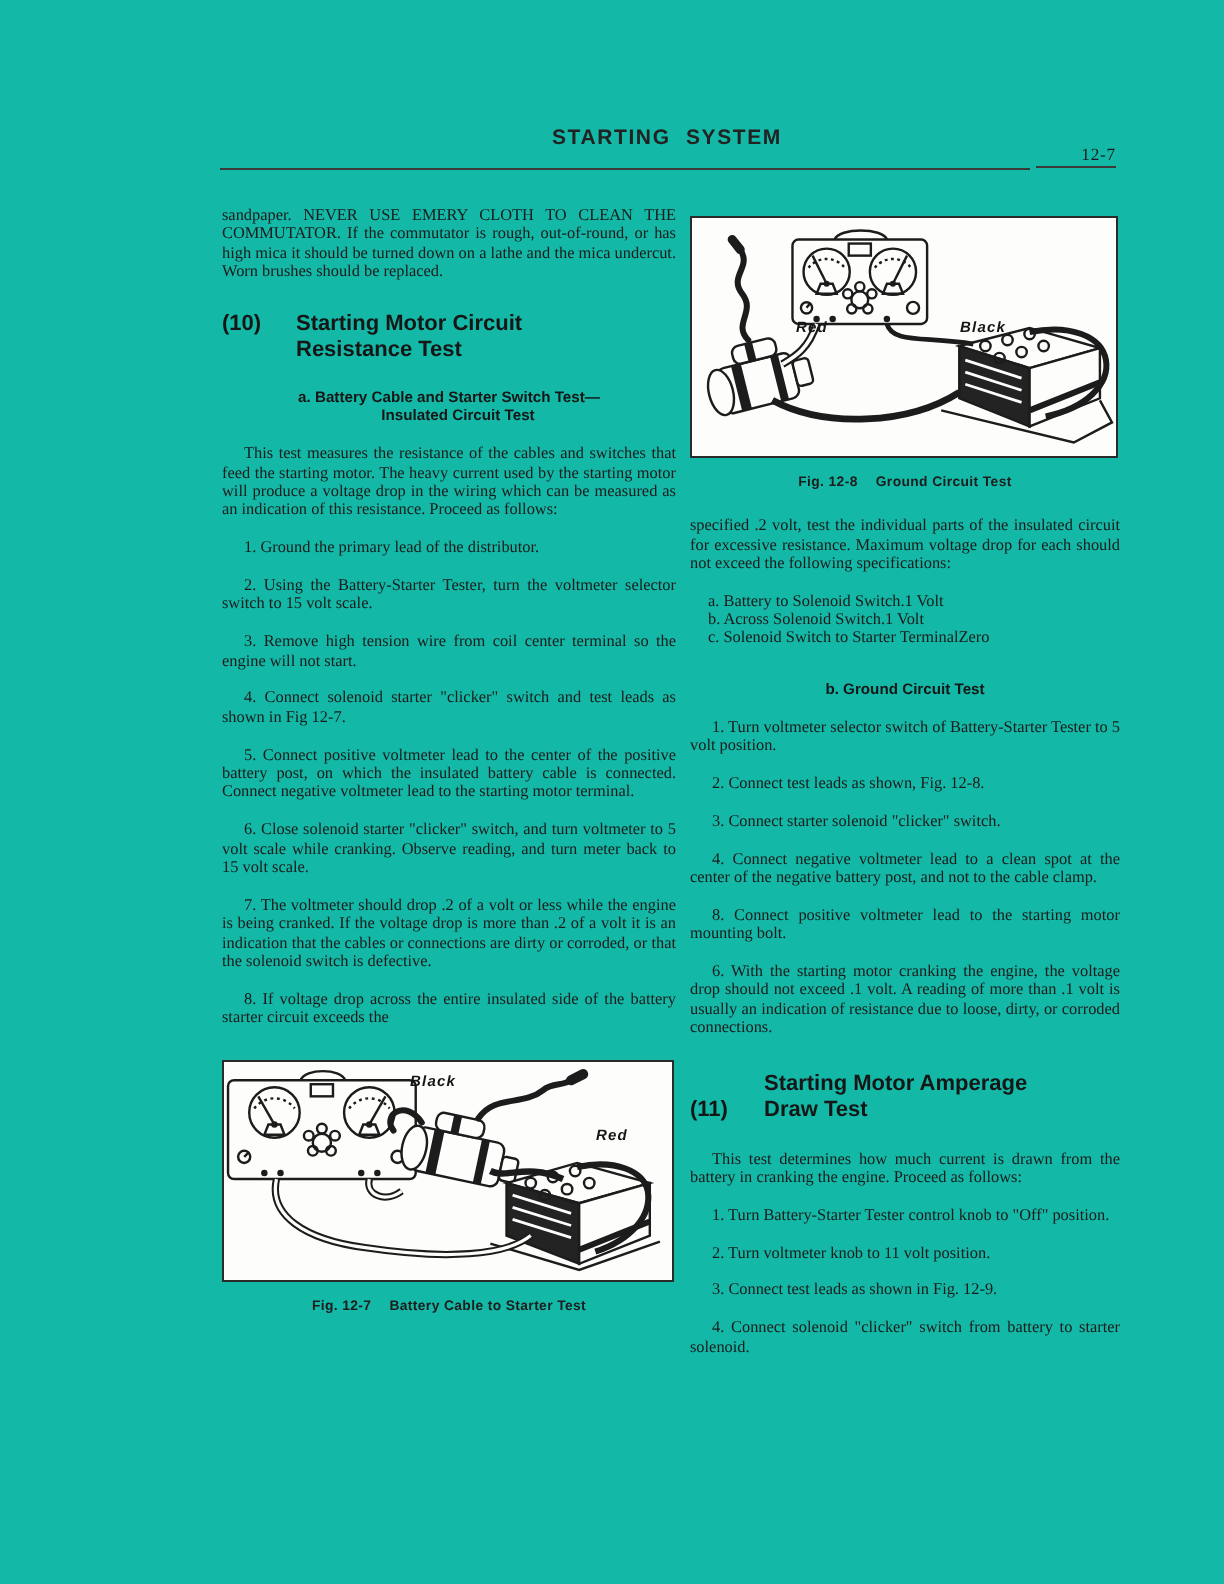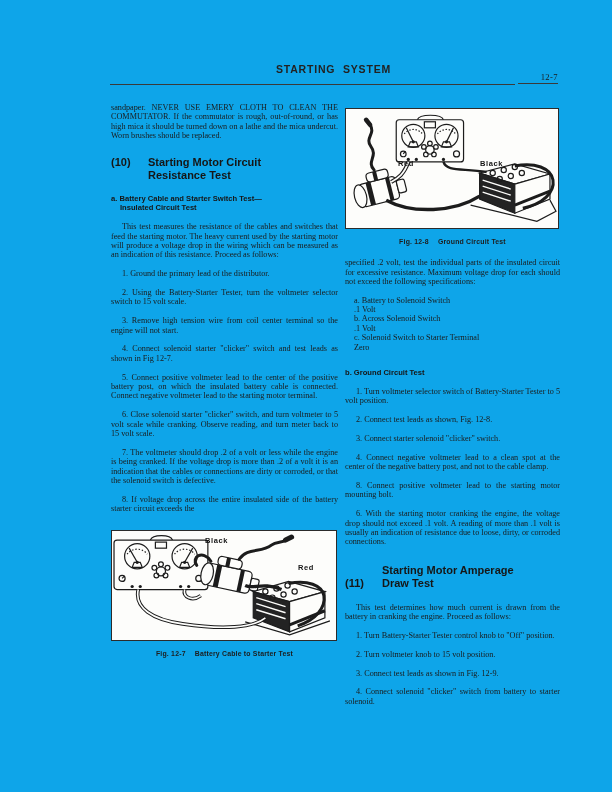--- a/index.html
+++ b/index.html
@@ -1,18 +1,18 @@
 <!DOCTYPE html>
 <html><head>
 <meta charset="utf-8">
 <style>
   html,body { margin:0; padding:0; background:#e8e8e6; }
   .page {
     position:relative; width:612px; height:792px; margin:0 auto;
-    background:#0ea5e9; color:#1b1b1b;
+    background:#14b8a6; color:#1b1b1b;
     font-family:"Liberation Serif", serif; overflow:hidden;
   }
   
   .hdr-title {
     position:absolute; top:63px; left:110px; width:447px; text-align:center;
     font-family:"Liberation Sans", sans-serif; font-weight:bold; font-size:10.5px;
     letter-spacing:0.8px; word-spacing:4px; color:#222;
   }
   .hdr-rule { position:absolute; top:84px; left:110px; width:405px; border-top:1.1px solid #3a3a3a; }
   .hdr-page {
@@ -30,36 +30,36 @@
   .sec-head {
     display:flex; gap:11px; text-align:left;
     font-family:"Liberation Sans", sans-serif; font-weight:bold;
     font-size:11px; line-height:13.5px; color:#161616;
   }
   .sec-head .num { flex:0 0 26px; }
   .m-sec10 { margin:15px 0 0 0; }
   .m-sec11 { margin:17px 0 0 0;align-items:flex-end; }
   .sub-head {
     font-family:"Liberation Sans", sans-serif; font-weight:bold;
-    font-size:7.6px; line-height:9.6px; text-align:left; color:#161616;
+    font-size:7.6px; line-height:9.6px; text-align:center; color:#161616;
   }
   .sub-head .hang { display:block; padding-left:9px; }
   .m-suba { margin-top:11px; }
   .m-subb { margin-top:16px; }
   
   .specs { margin-top:9px; padding-left:9px; }
-  .spec-row { display:flex; justify-content:flex-start; line-height:9.4px;flex-direction:column; }
+  .spec-row { display:flex; justify-content:flex-start; line-height:9.4px; }
   
   .figure { position:relative; border:1.3px solid #2b2b2b; background:#fdfdfb; box-sizing:border-box; }
   .fig7 { margin-top:16px; width:226px; height:111px; }
   .fig8 { margin-top:5px;  width:214px; height:121px; }
   .figure svg { display:block; width:100%; height:100%; }
   .fig-label {
     position:absolute; font-family:"Liberation Sans", sans-serif; font-weight:bold;
-    font-size:7.5px; letter-spacing:0.6px; color:#151515; background:transparent;
+    font-size:7.5px; letter-spacing:0.6px; color:#151515; background:transparent;font-style:italic;
   }
   .caption {
     margin-top:8px; text-align:center;
     font-family:"Liberation Sans", sans-serif; font-weight:bold;
     font-size:6.9px; letter-spacing:0.2px; color:#1d1d1d;
   }
   .caption .fig-no { margin-right:9px; }
 </style>
 </head>
 <body>
@@ -283,18 +283,18 @@
     <div class="sec-head m-sec11">
       <span class="num">(11)</span>
       <span>
         <span>Starting Motor Amperage</span><br>
         <span>Draw Test</span>
       </span>
     </div>
 
     <p class="sp ind" style="margin-top:12px;">This test determines how much current is drawn from the battery in cranking the engine.  Proceed as follows:</p>
     <p class="sp ind">1. Turn Battery-Starter Tester control knob to "Off" position.</p>
-    <p class="sp ind">2. Turn voltmeter knob to 15 volt position.</p>
+    <p class="sp ind">2. Turn voltmeter knob to 11 volt position.</p>
     <p class="sp ind">3. Connect test leads as shown in Fig. 12-9.</p>
     <p class="sp ind">4. Connect solenoid "clicker" switch from battery to starter solenoid.</p>
   </div>
 
 </div>
 
 </body></html>

